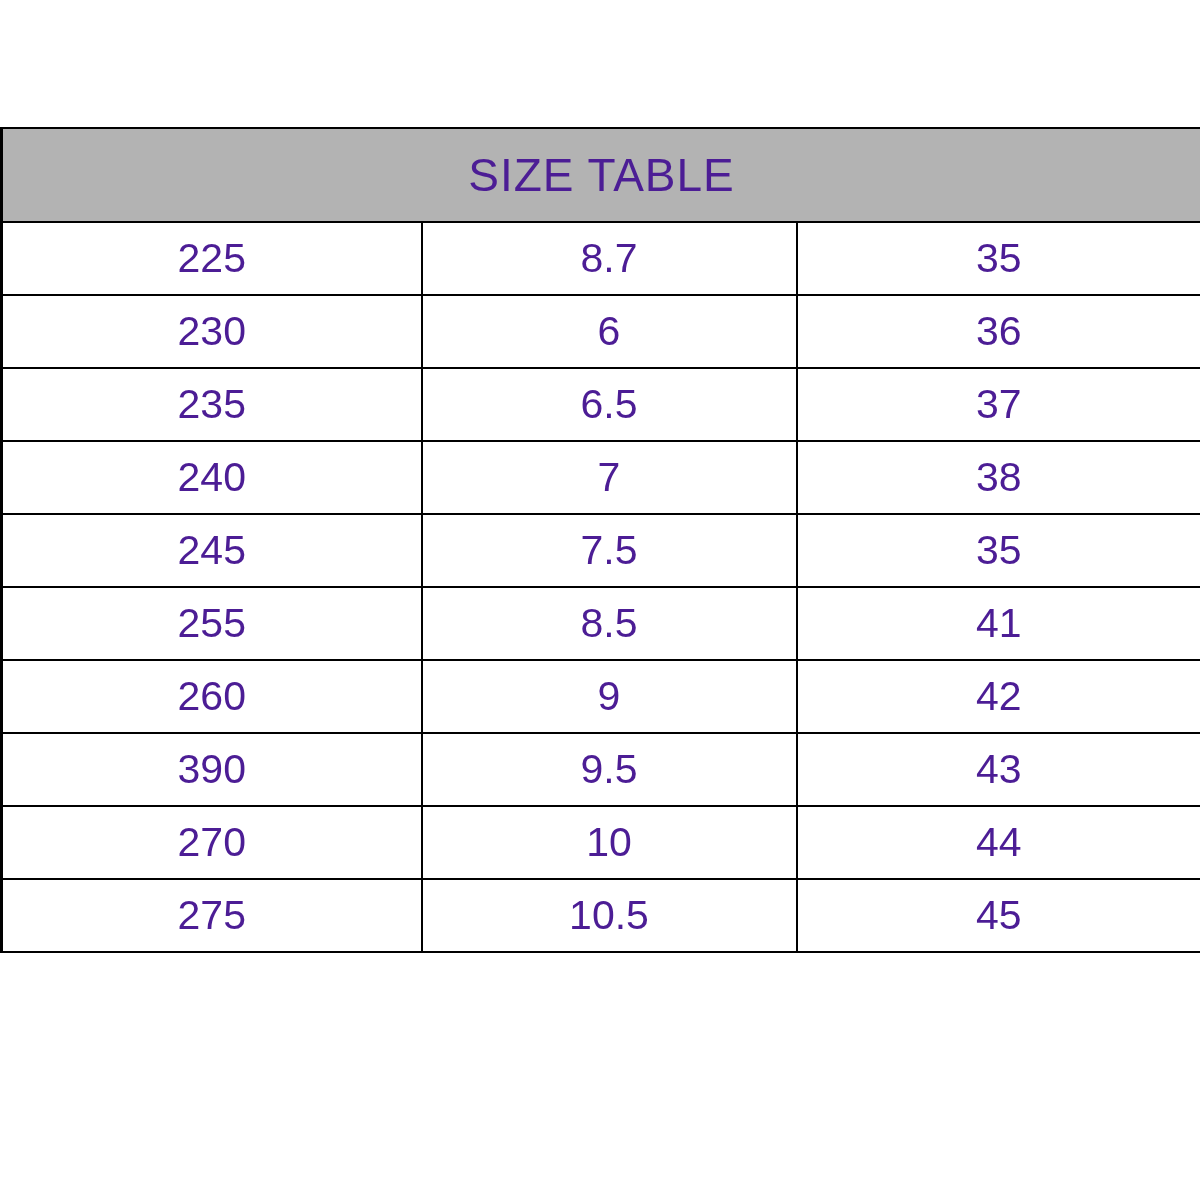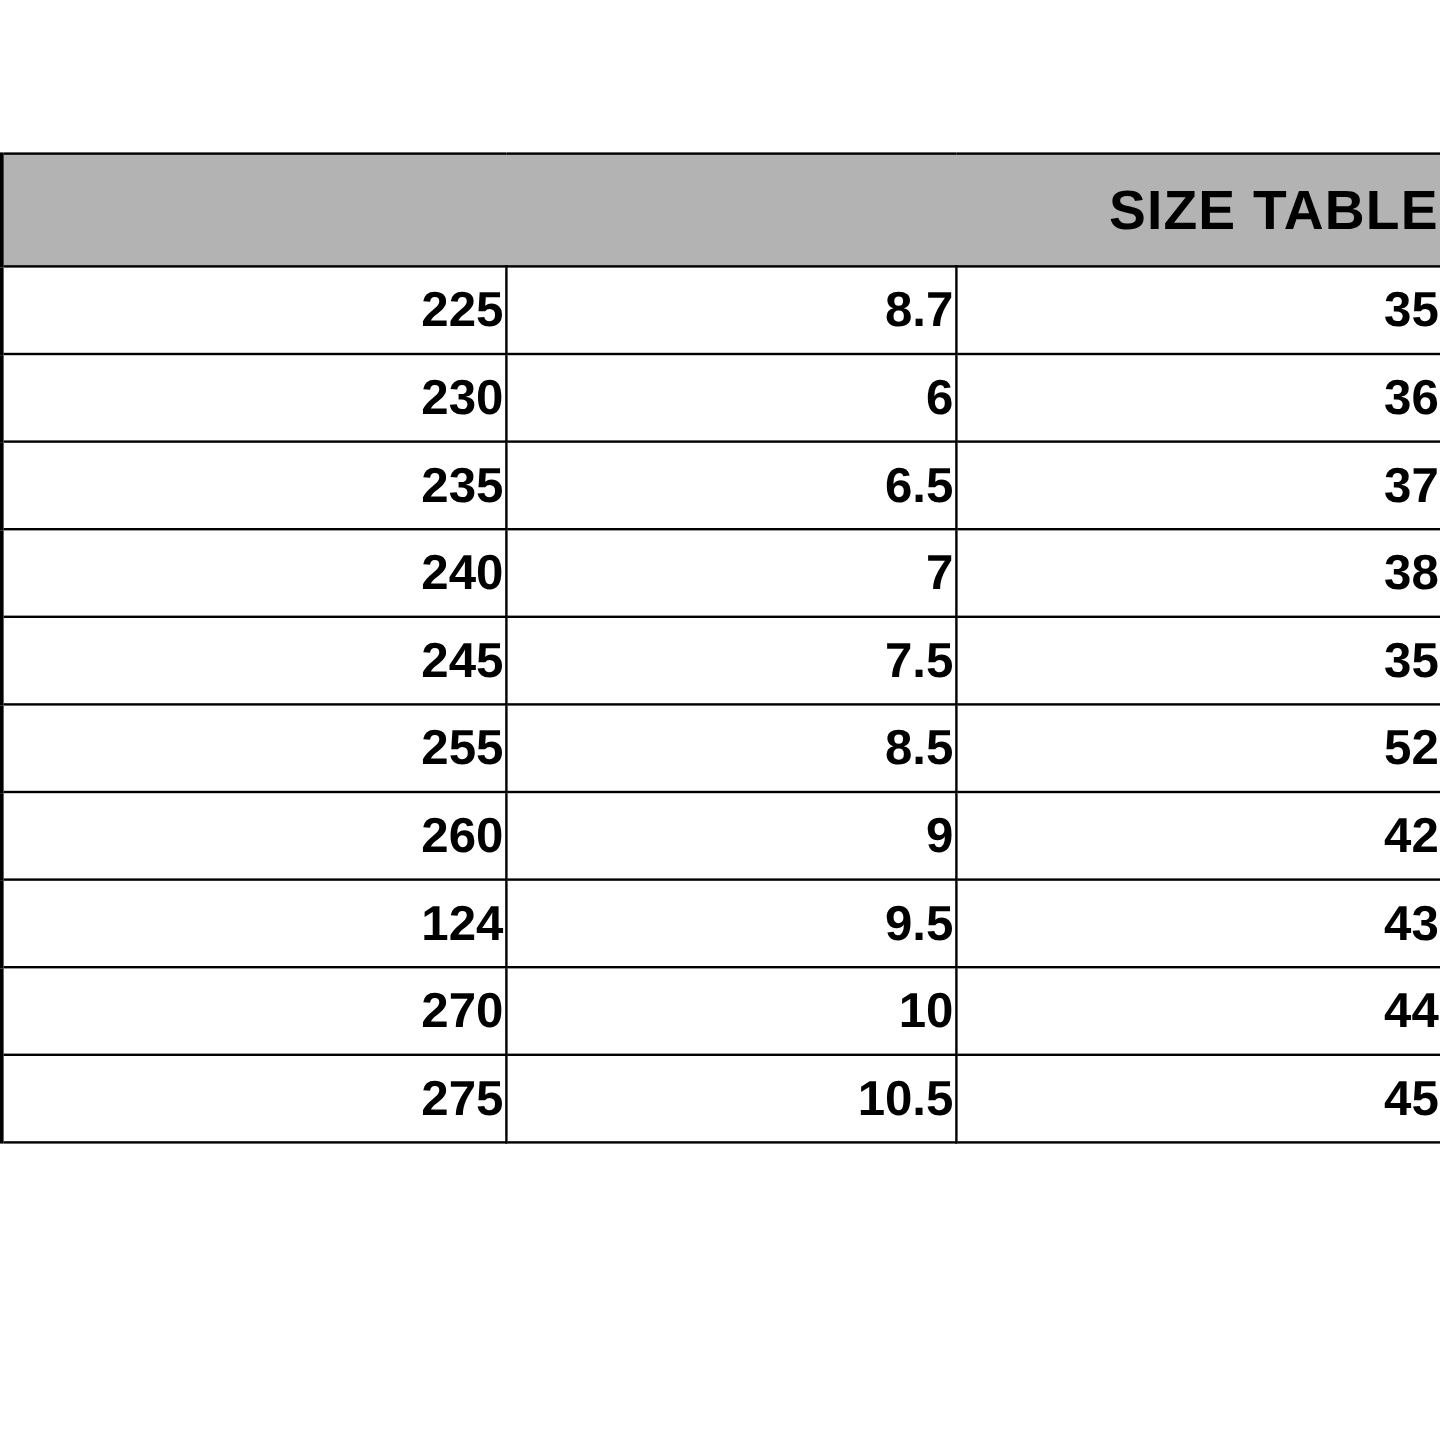--- a/index.html
+++ b/index.html
@@ -28,24 +28,24 @@
 
   table.size-table {
     border-collapse: collapse;
     width: 1200px;
     table-layout: fixed;
   }
 
   table.size-table td,
   table.size-table th {
     border: 2px solid #000000;
-    text-align: right;
+    text-align: center;
     vertical-align: middle;
-    color: #000000;
-    font-weight: bold;
+    color: #4c1d95;
+    font-weight: normal;
   }
 
   
   col.c1 { width: 420px; }
   col.c2 { width: 375px; }
   col.c3 { width: 405px; }
 
   .title-cell {
     background: #b3b3b3;
     height: 90px;
@@ -109,29 +109,29 @@
           <td>38</td>
         </tr>
         <tr class="body-row">
           <td>245</td>
           <td>7.5</td>
           <td>35</td>
         </tr>
         <tr class="body-row">
           <td>255</td>
           <td>8.5</td>
-          <td>52</td>
+          <td>41</td>
         </tr>
         <tr class="body-row">
           <td>260</td>
           <td>9</td>
           <td>42</td>
         </tr>
         <tr class="body-row">
-          <td>124</td>
+          <td>390</td>
           <td>9.5</td>
           <td>43</td>
         </tr>
         <tr class="body-row">
           <td>270</td>
           <td>10</td>
           <td>44</td>
         </tr>
         <tr class="body-row">
           <td>275</td>

